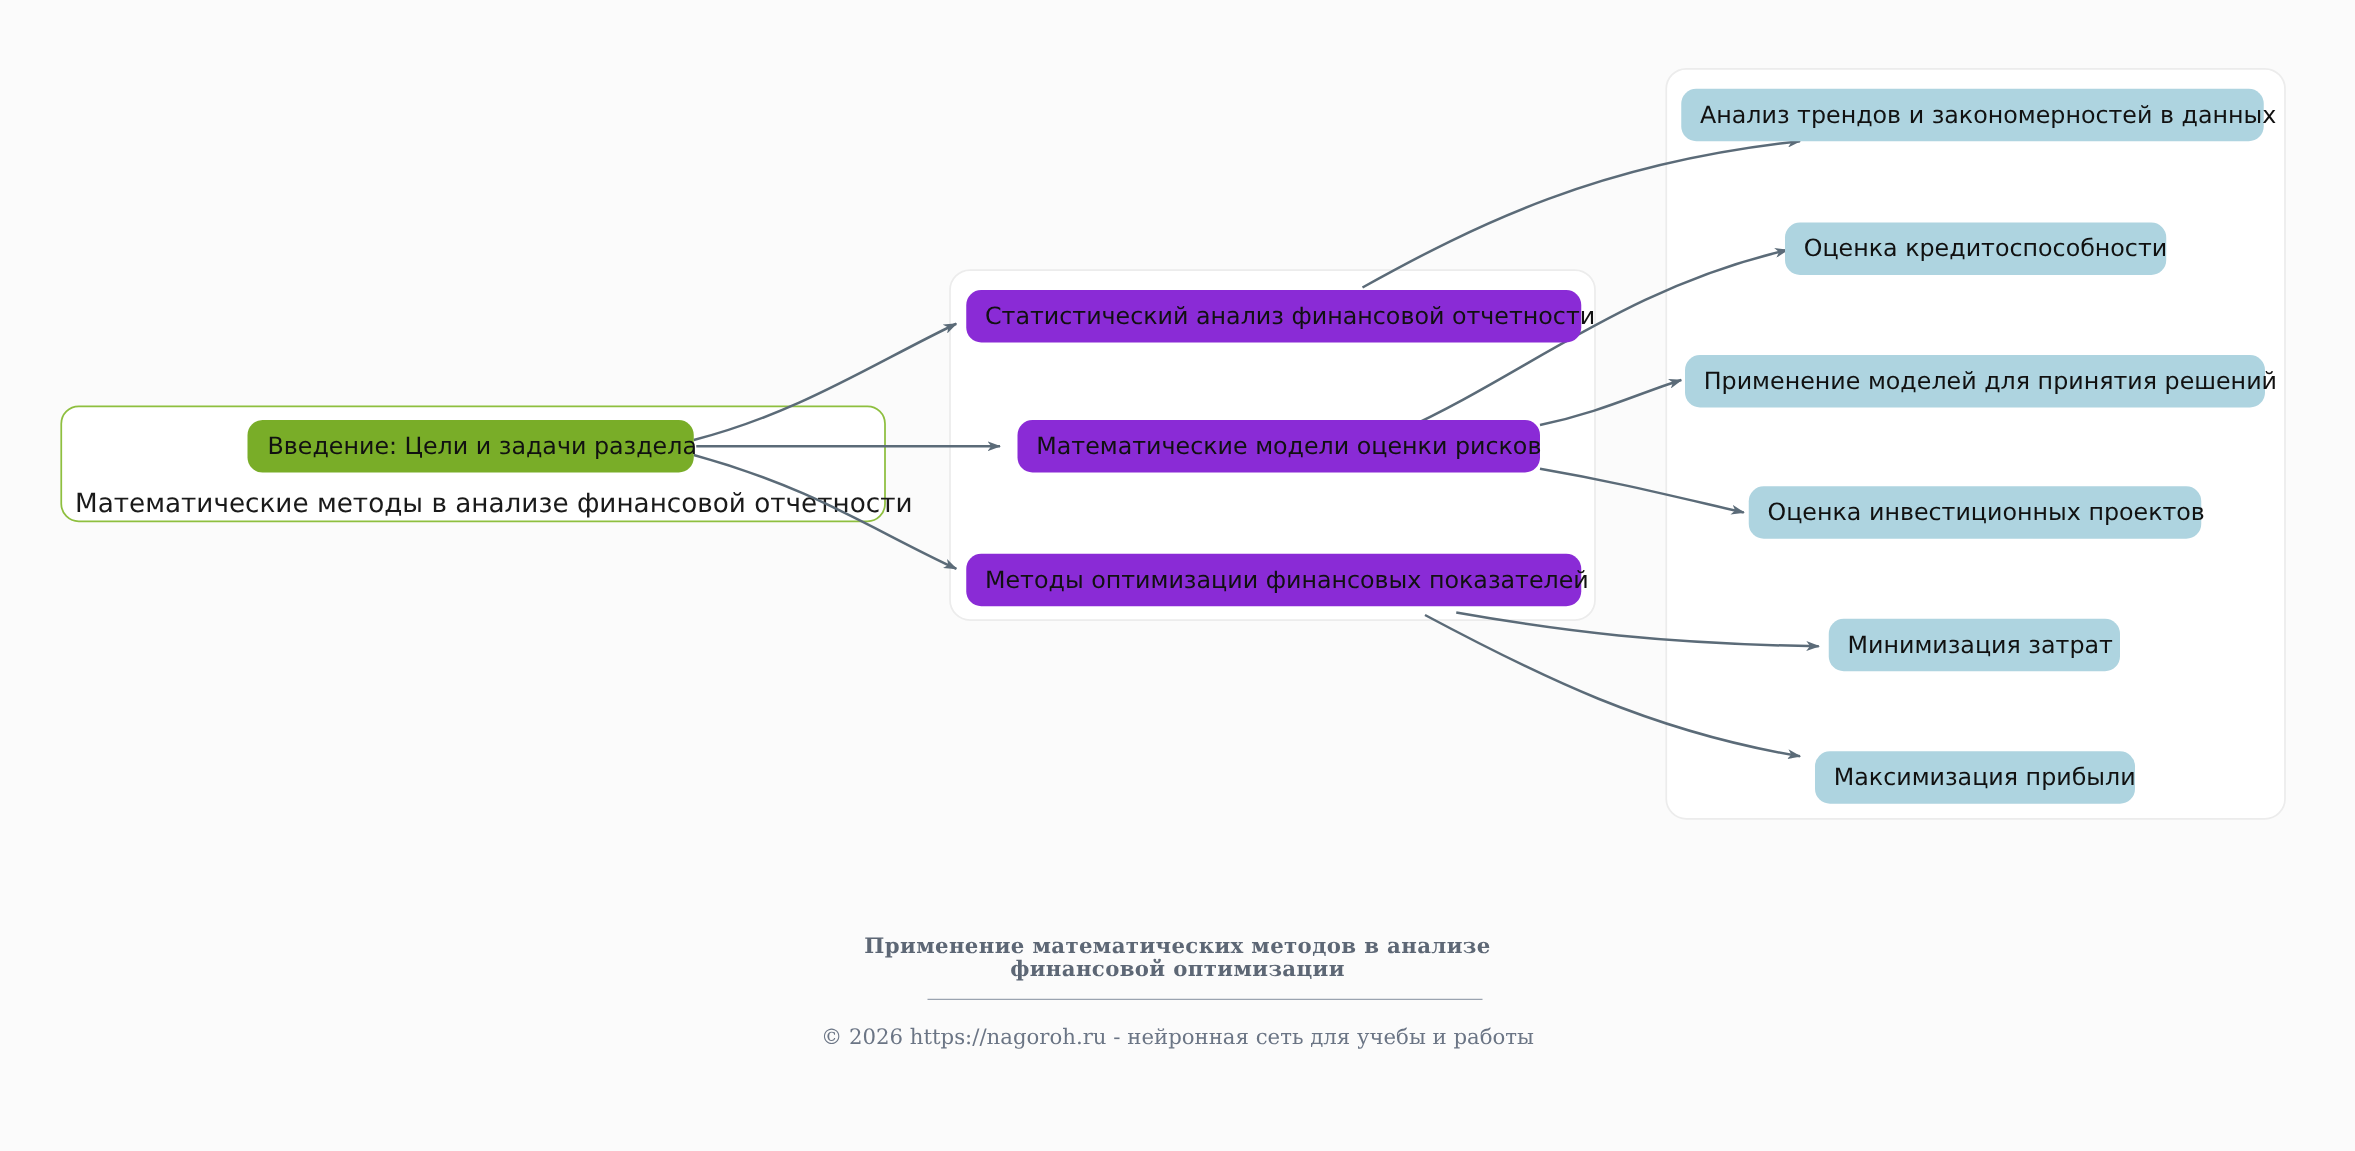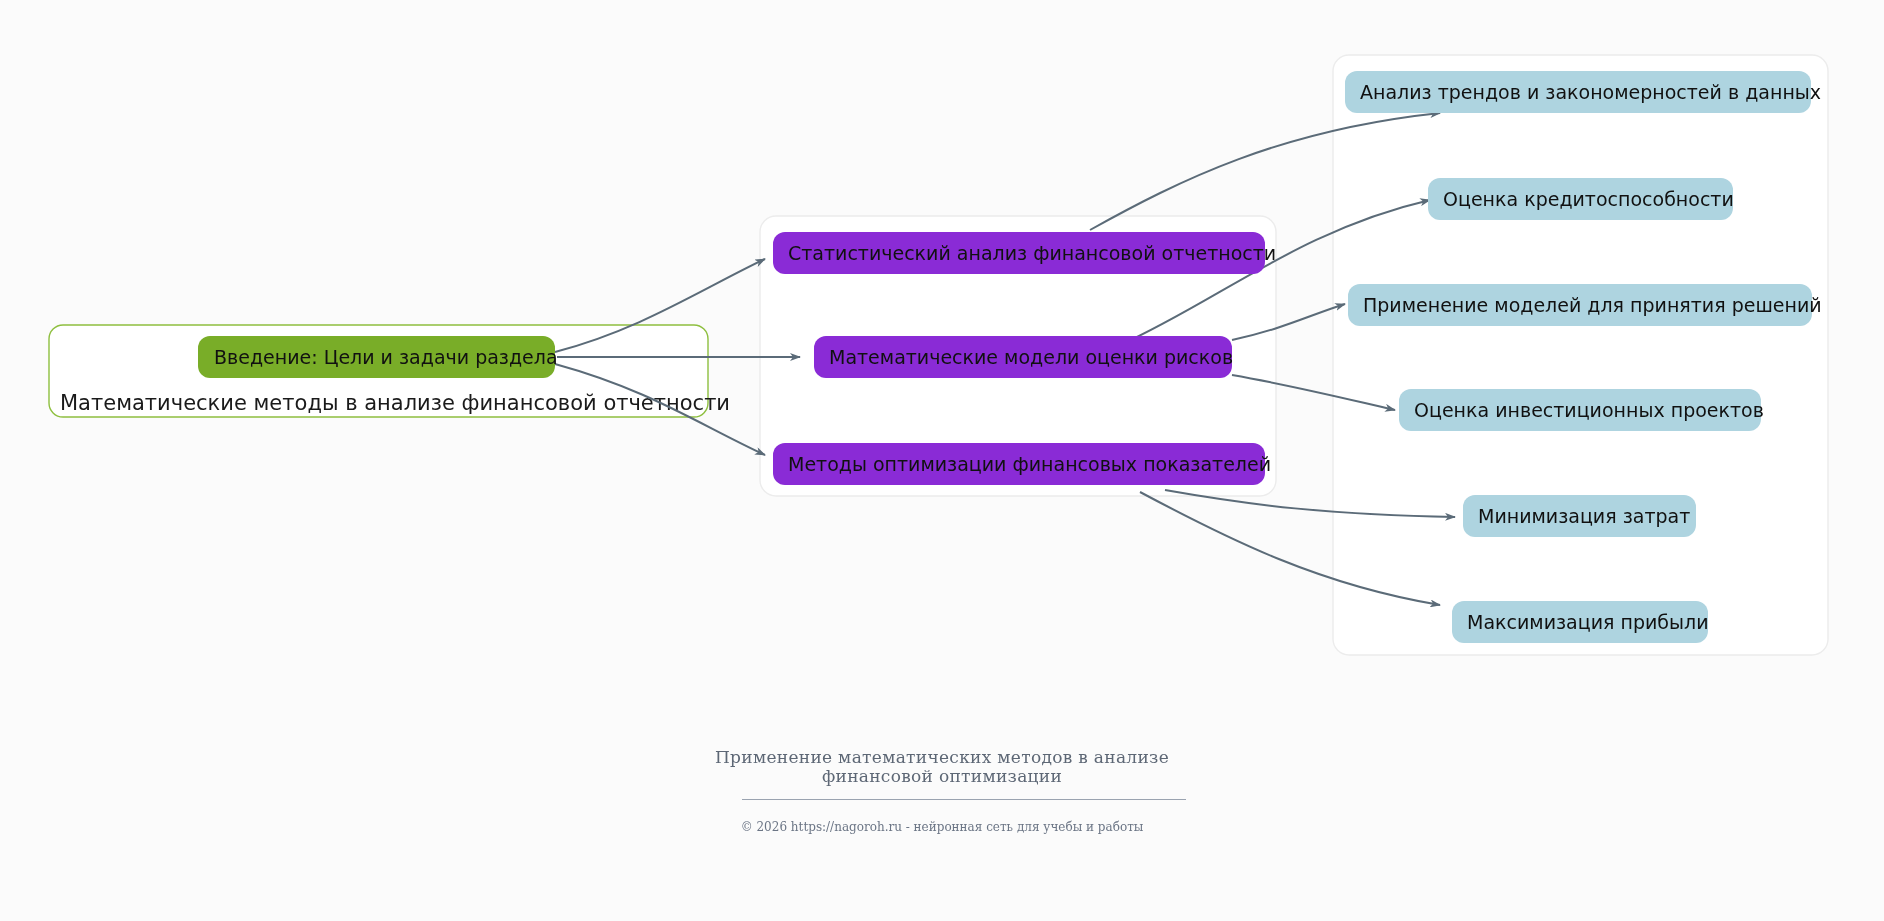--- a/index.html
+++ b/index.html
@@ -54,38 +54,38 @@
   }
   .footer {
     position: absolute;
     left: 0;
     width: 1884px;
     text-align: center;
   }
   #footer-title {
     top: 748px;
     font-family: "DejaVu Serif", serif;
-    font-weight: normal;
+    font-weight: bold;
     font-size: 17px;
     line-height: 19px;
     color: #5d6775;
     letter-spacing: 0.3px;
   }
   #footer-divider {
     position: absolute;
     left: 742px;
     top: 799px;
     width: 444px;
     height: 1px;
     background: #9aa3b0;
   }
   #footer-copy {
     top: 820px;
     font-family: "DejaVu Serif", serif;
-    font-size: 12px;
+    font-size: 17px;
     color: #6b7585;
   }
 </style>
 </head>
 <body>
 
 <div id="stage">
 
   <svg id="diagram" viewBox="0 0 1884 921">
     <defs>

